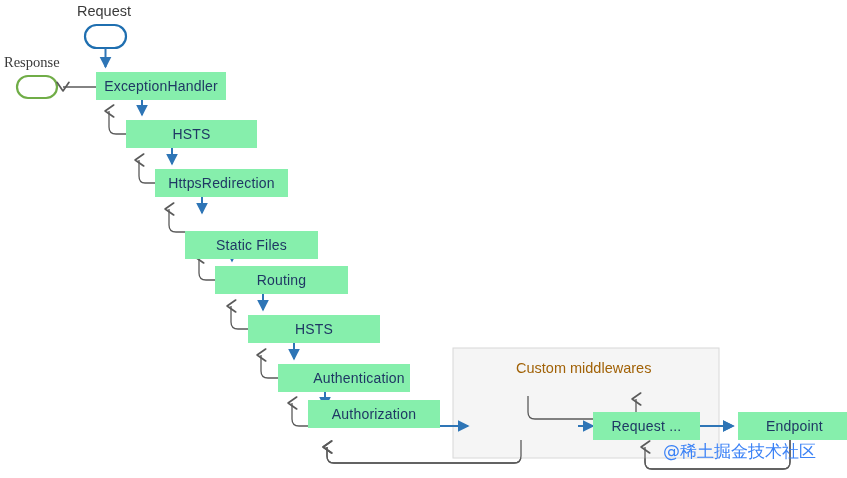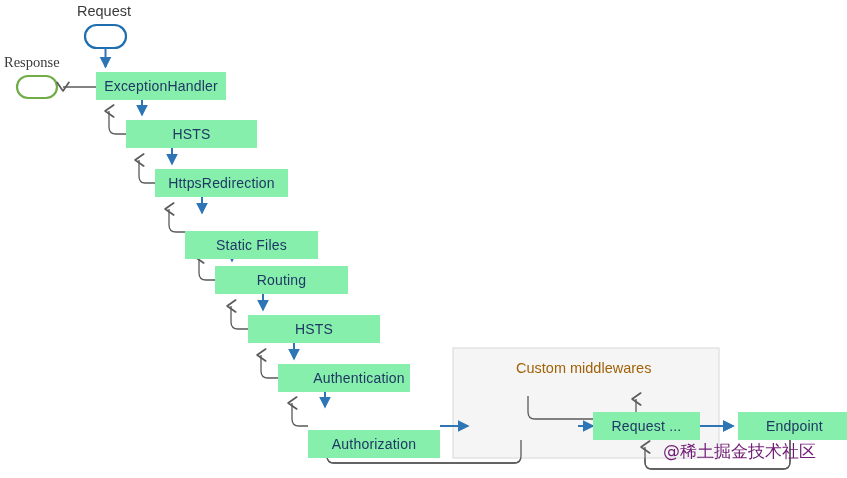--- a/index.html
+++ b/index.html
@@ -44,21 +44,21 @@
   }
   .group-title {
     position: absolute;
     font-size: 14.5px;
     color: #a16207;
     white-space: nowrap;
   }
   .watermark {
     position: absolute;
     font-size: 17px;
-    color: #701a75;
+    color: #3b82f6;
     white-space: nowrap;
     font-family: "DejaVu Sans", sans-serif;
   }
 </style>
 </head>
 <body>
 
 <div id="canvas">
 
   <svg id="diagram-svg" viewBox="0 0 847 478" xmlns="http://www.w3.org/2000/svg">
@@ -122,21 +122,21 @@
 
   <div class="group-title" style="left:516px; top:360px;">Custom middlewares</div>
 
   <div class="node-box" style="left:96px;  top:72px;  width:130px; height:28px;">ExceptionHandler</div>
   <div class="node-box" style="left:126px; top:120px; width:131px; height:28px;">HSTS</div>
   <div class="node-box" style="left:155px; top:169px; width:133px; height:28px;text-align:right;">HttpsRedirection</div>
   <div class="node-box" style="left:185px; top:231px; width:133px; height:28px;">Static Files</div>
   <div class="node-box" style="left:215px; top:266px; width:133px; height:28px;">Routing</div>
   <div class="node-box" style="left:248px; top:315px; width:132px; height:28px;">HSTS</div>
   <div class="node-box" style="left:278px; top:364px; width:132px; height:28px;padding-left:30px;">Authentication</div>
-  <div class="node-box" style="left:308px; top:430px; width:132px; height:28px;text-align:center;">Authorization</div>
+  <div class="node-box" style="left:308px; top:400px; width:132px; height:28px;text-align:center;">Authorization</div>
 
   <div class="node-box" style="left:593px; top:412px; width:107px; height:28px;">Request ...</div>
 
   <div class="node-box" style="left:738px; top:412px; width:113px; height:28px;">Endpoint</div>
 
   <div class="watermark" style="left:663px; top:440px;">@稀土掘金技术社区</div>
 
 </div>
 
 </body></html>

